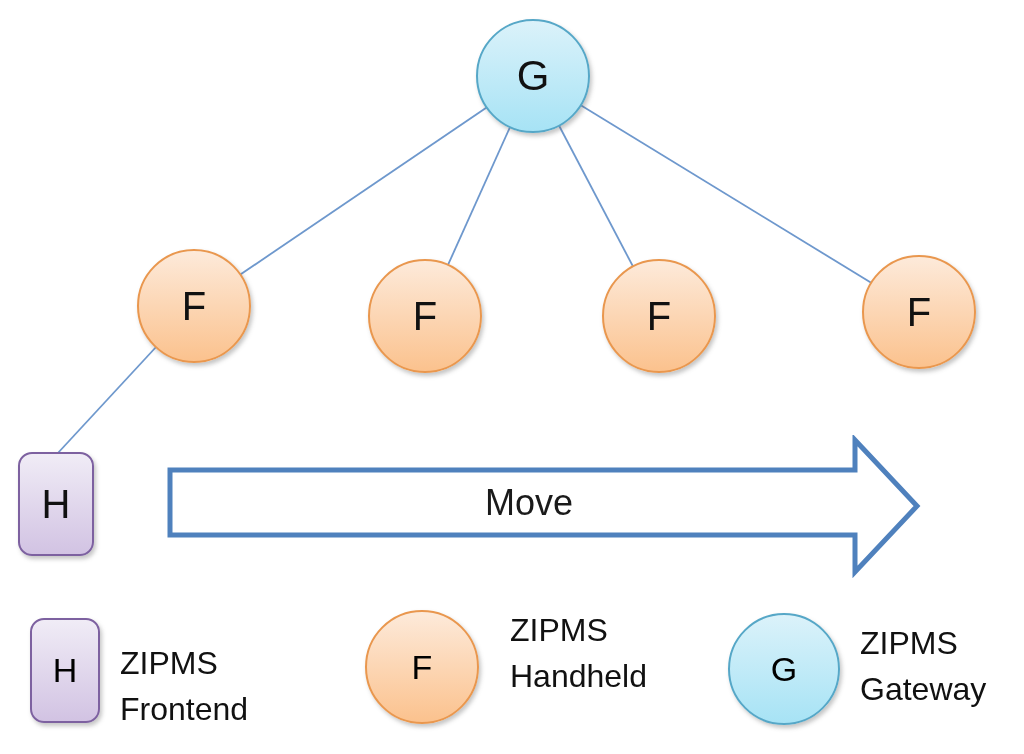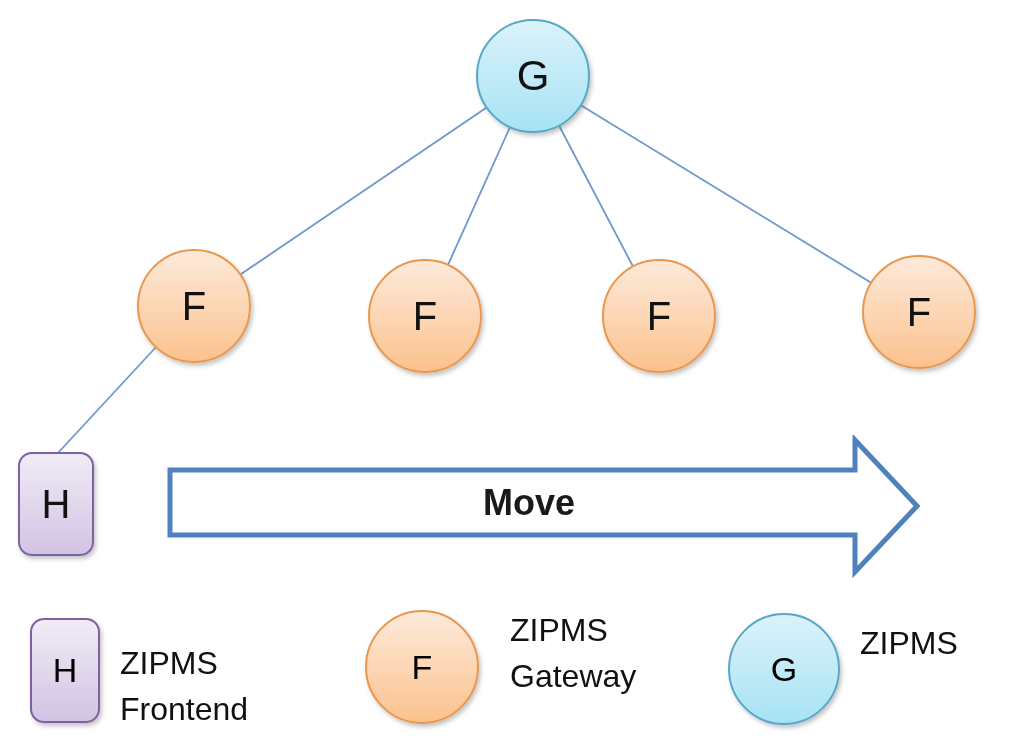--- a/index.html
+++ b/index.html
@@ -35,21 +35,21 @@
   .n-f1 { left:137px; top:249px; width:114px; height:114px; }
   .n-f2 { left:368px; top:259px; width:114px; height:114px; }
   .n-f3 { left:602px; top:259px; width:114px; height:114px; }
   .n-f4 { left:862px; top:255px; width:114px; height:114px; }
   .n-handheld { left:18px; top:452px; width:76px; height:104px; }
 
   .move-arrow { position:absolute; left:165px; top:435px; width:760px; height:145px; z-index:2; }
   .move-arrow svg { position:absolute; left:0; top:0; }
   .move-label {
     position:absolute; left:264px; top:48px; width:200px;
-    text-align:center; font-size:36px; line-height:40px; color:#1a1a1a;font-weight:bold;
+    text-align:center; font-size:36px; line-height:40px; color:#1a1a1a;
   }
 
   .legend-symbol { position:absolute; z-index:2; display:flex; align-items:center; justify-content:center; box-sizing:border-box; font-size:34px; }
   .l-handheld { left:30px;  top:618px; width:70px;  height:105px; }
   .l-frontend { left:365px; top:610px; width:114px; height:114px; }
   .l-gateway  { left:728px; top:613px; width:112px; height:112px; }
   .legend-text { position:absolute; z-index:2; font-size:32px; line-height:46px; color:#111; white-space:nowrap; }
   .t-handheld { left:120px; top:640px; }
   .t-frontend { left:510px; top:607px; }
   .t-gateway  { left:860px; top:620px; }
@@ -101,23 +101,24 @@
   <div class="legend-text t-handheld">
     <div>ZIPMS</div>
     <div>Frontend</div>
   </div>
 
   <div class="legend-symbol circle frontend-style l-frontend">
     <span>F</span>
   </div>
   <div class="legend-text t-frontend">
     <div>ZIPMS</div>
-    <div>Gateway</div>
+    <div>Handheld</div>
   </div>
 
   <div class="legend-symbol circle gateway-style l-gateway">
     <span>G</span>
   </div>
   <div class="legend-text t-gateway">
     <div>ZIPMS</div>
+    <div>Gateway</div>
   </div>
 
 </div>
 
 </body></html>

